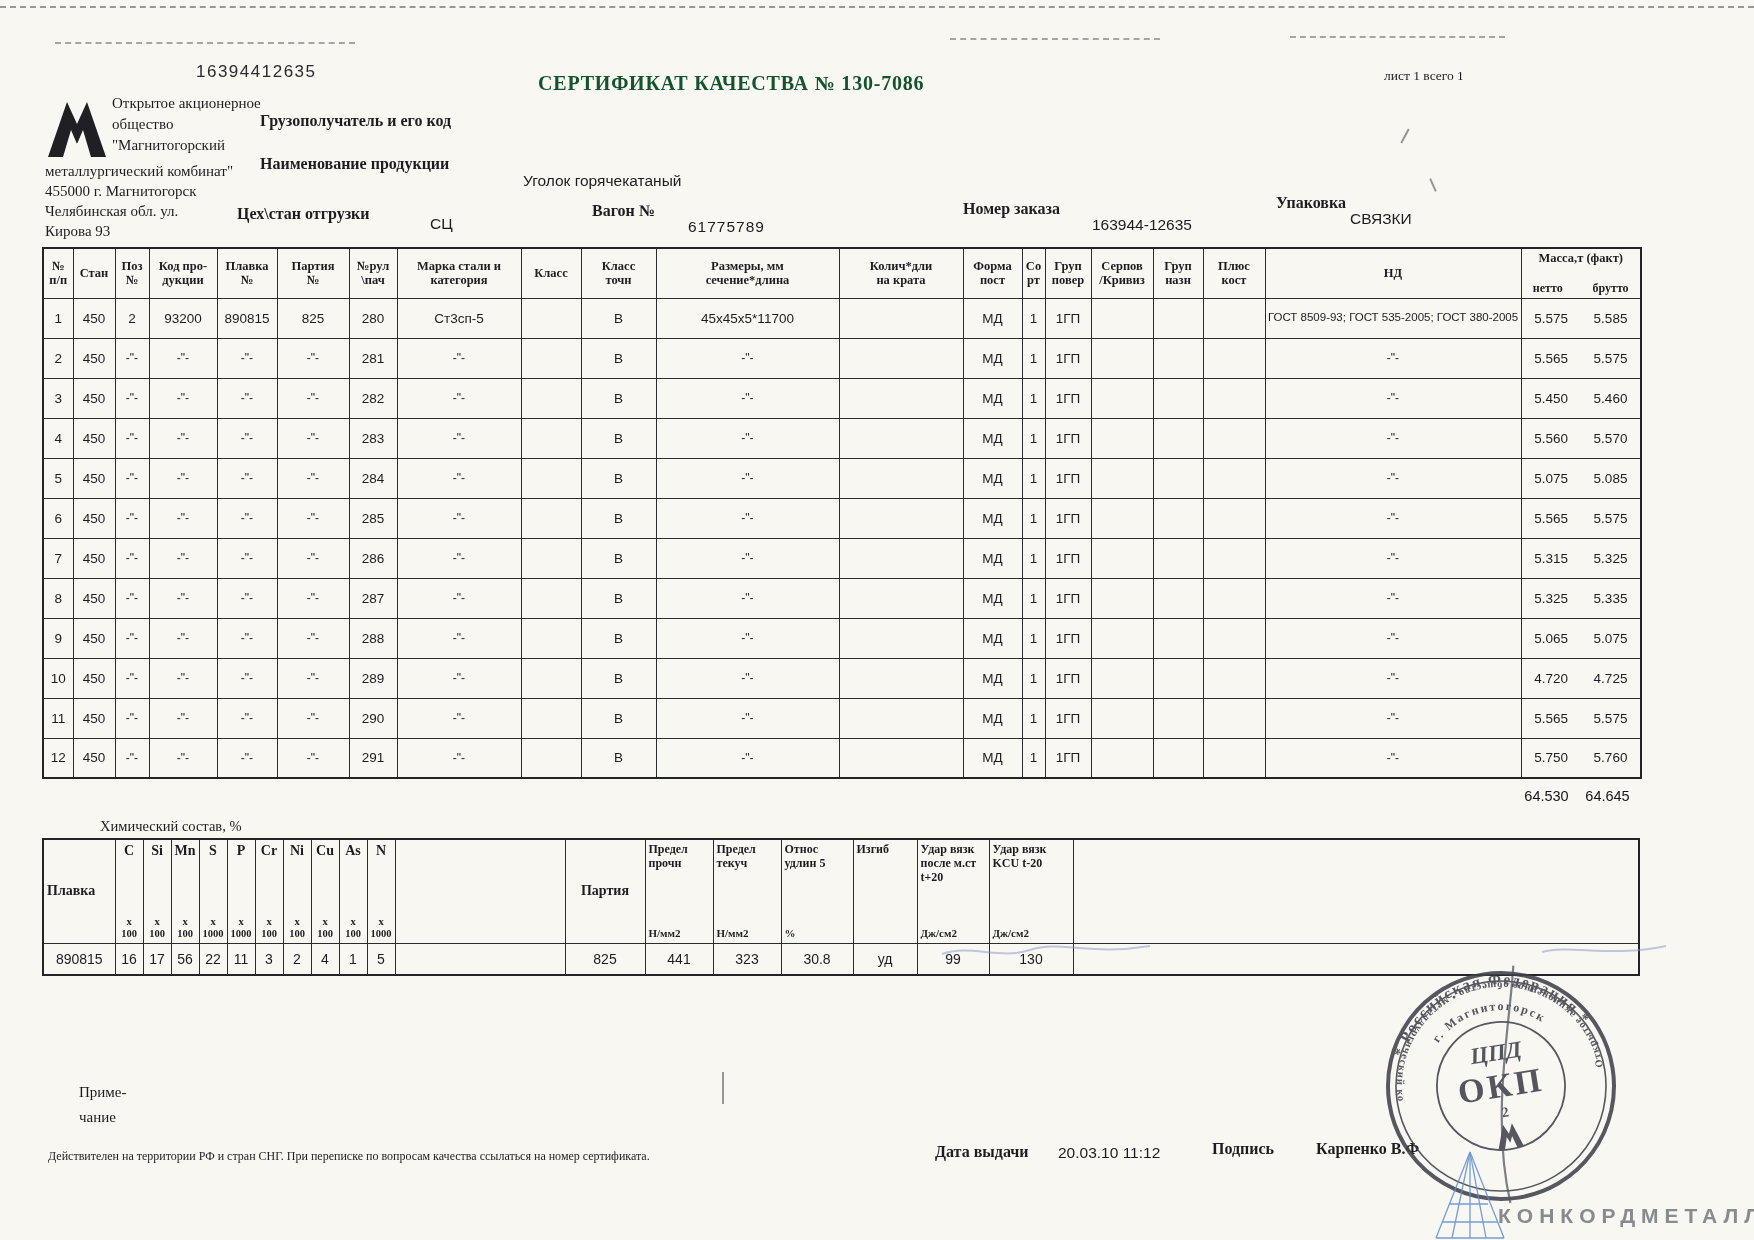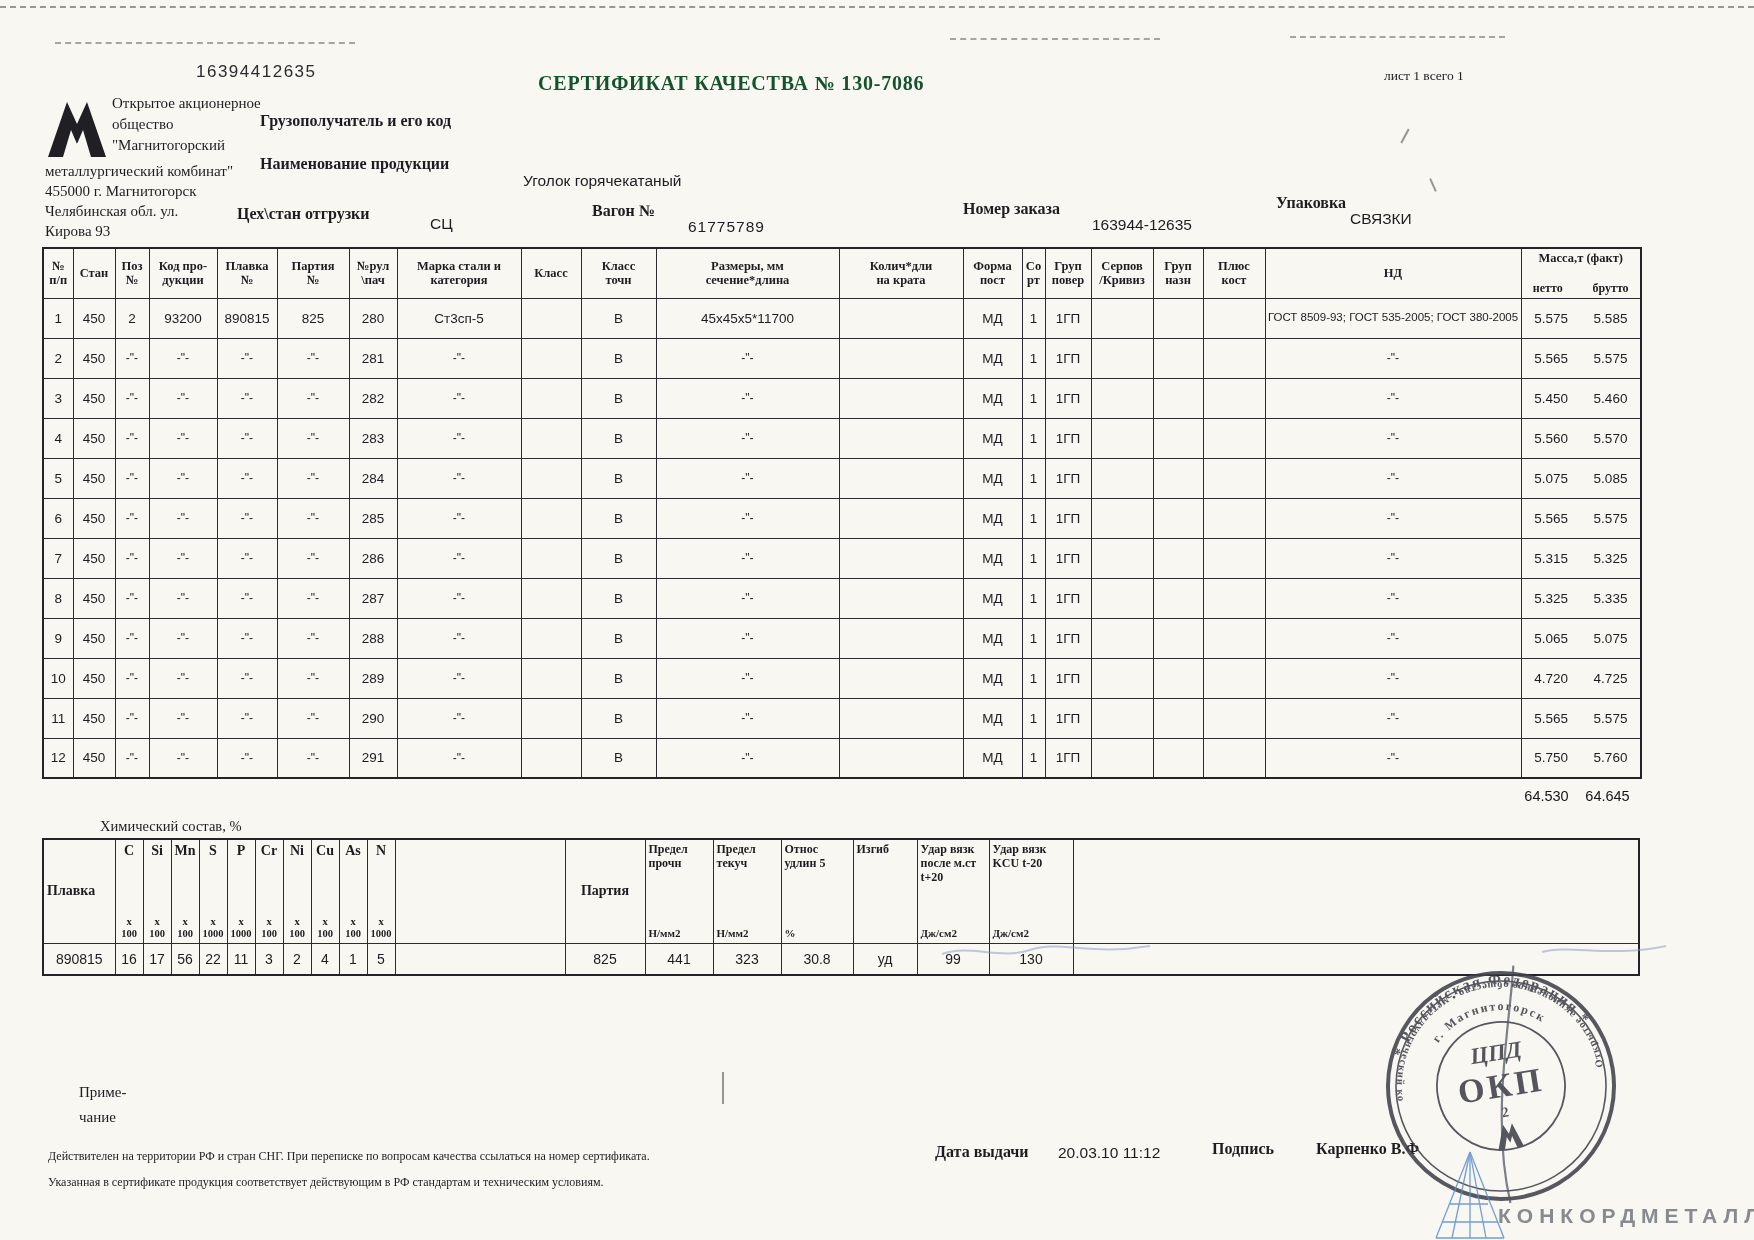--- a/index.html
+++ b/index.html
@@ -659,21 +659,20 @@
         <td>130</td>
         <td></td>
       </tr>
     </tbody>
 </table>
 
 <div class="abs note serif pre">Приме-
 чание</div>
 <div class="abs para serif">
   <div>Действителен на территории РФ и стран СНГ. При переписке по вопросам качества ссылаться на номер сертификата.</div>
-  <div>Указанная в сертификате продукция соответствует действующим в РФ стандартам и техническим условиям.</div>
 </div>
 <div class="abs date-label serif">Дата выдачи</div>
 <div class="abs date-value">20.03.10 11:12</div>
 <div class="abs sign-label serif">Подпись</div>
 <div class="abs sign-value serif">Карпенко В.Ф</div>
 
 <div class="abs stamp-wrap">
   <svg width="242" height="248" viewBox="0 0 242 242">
     <g fill="none" stroke="#41414b">
       <circle cx="121" cy="121" r="113" stroke-width="4"></circle>

